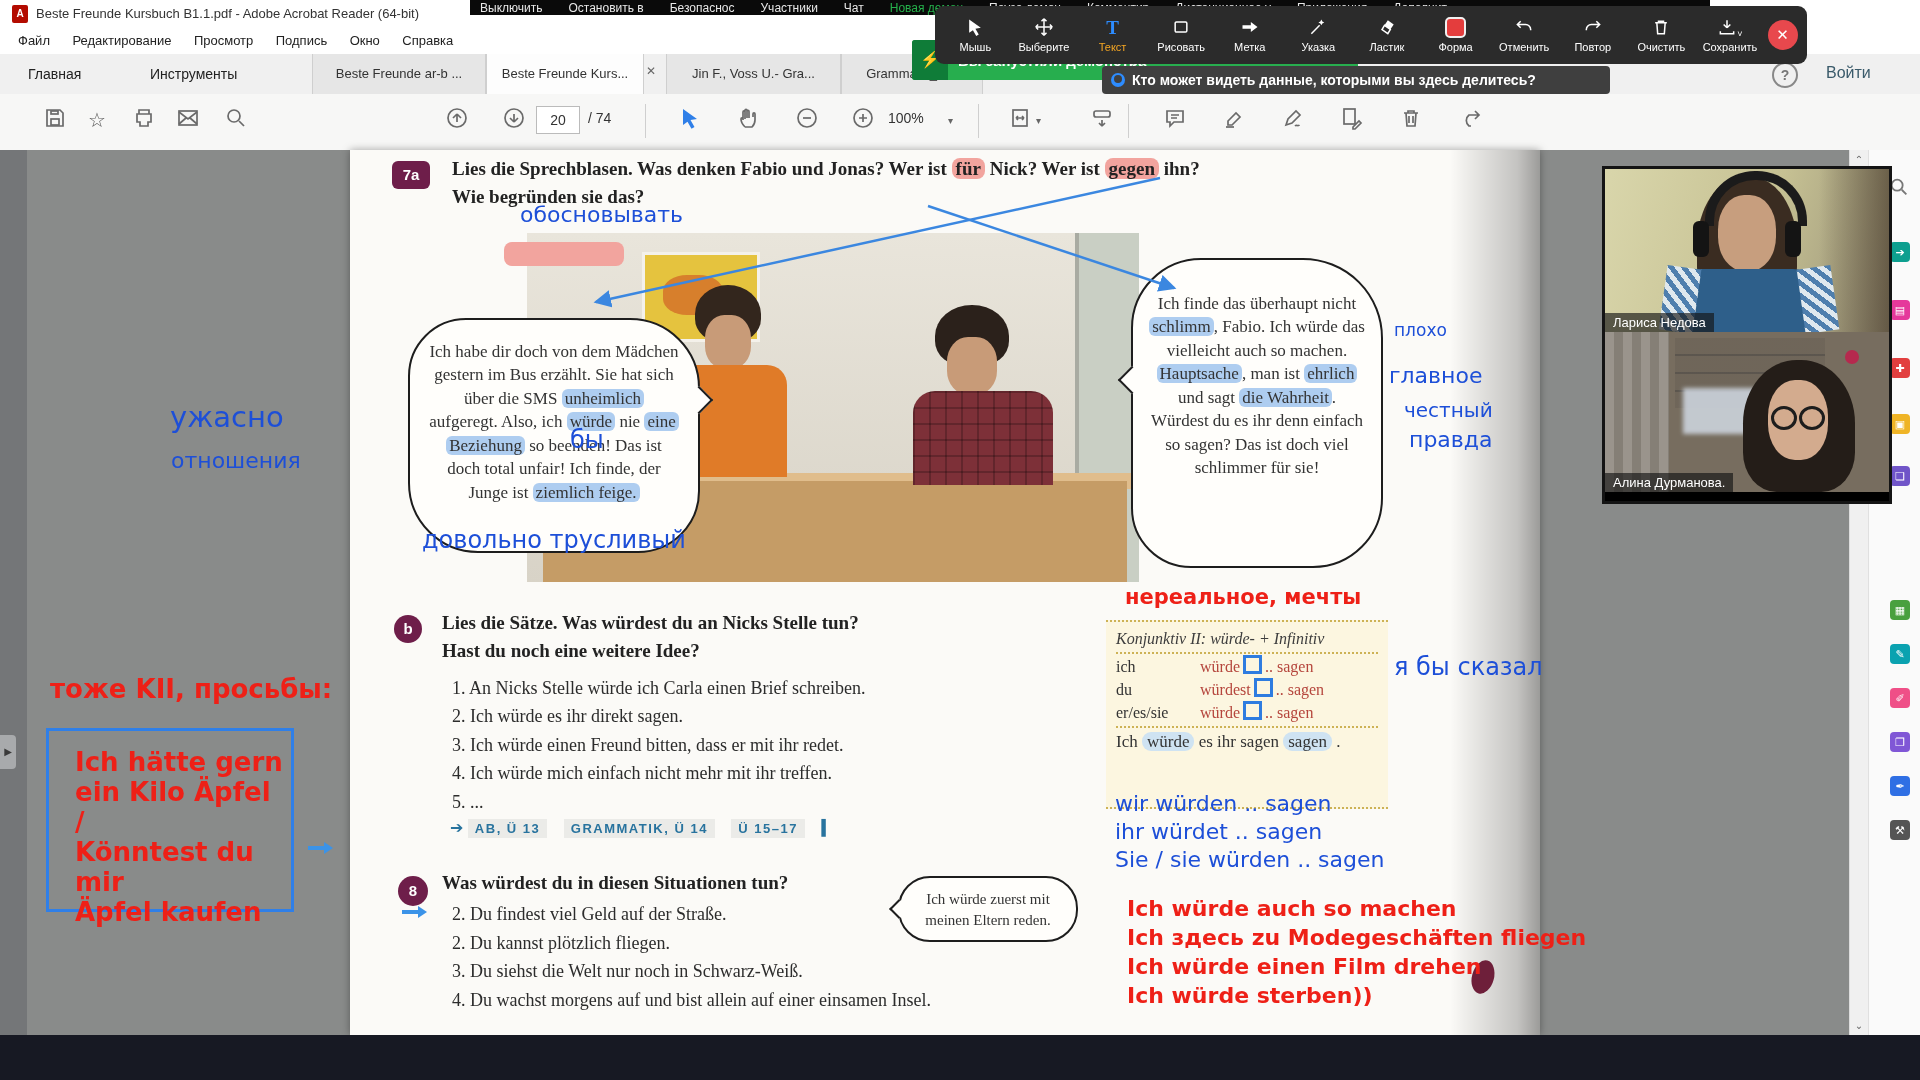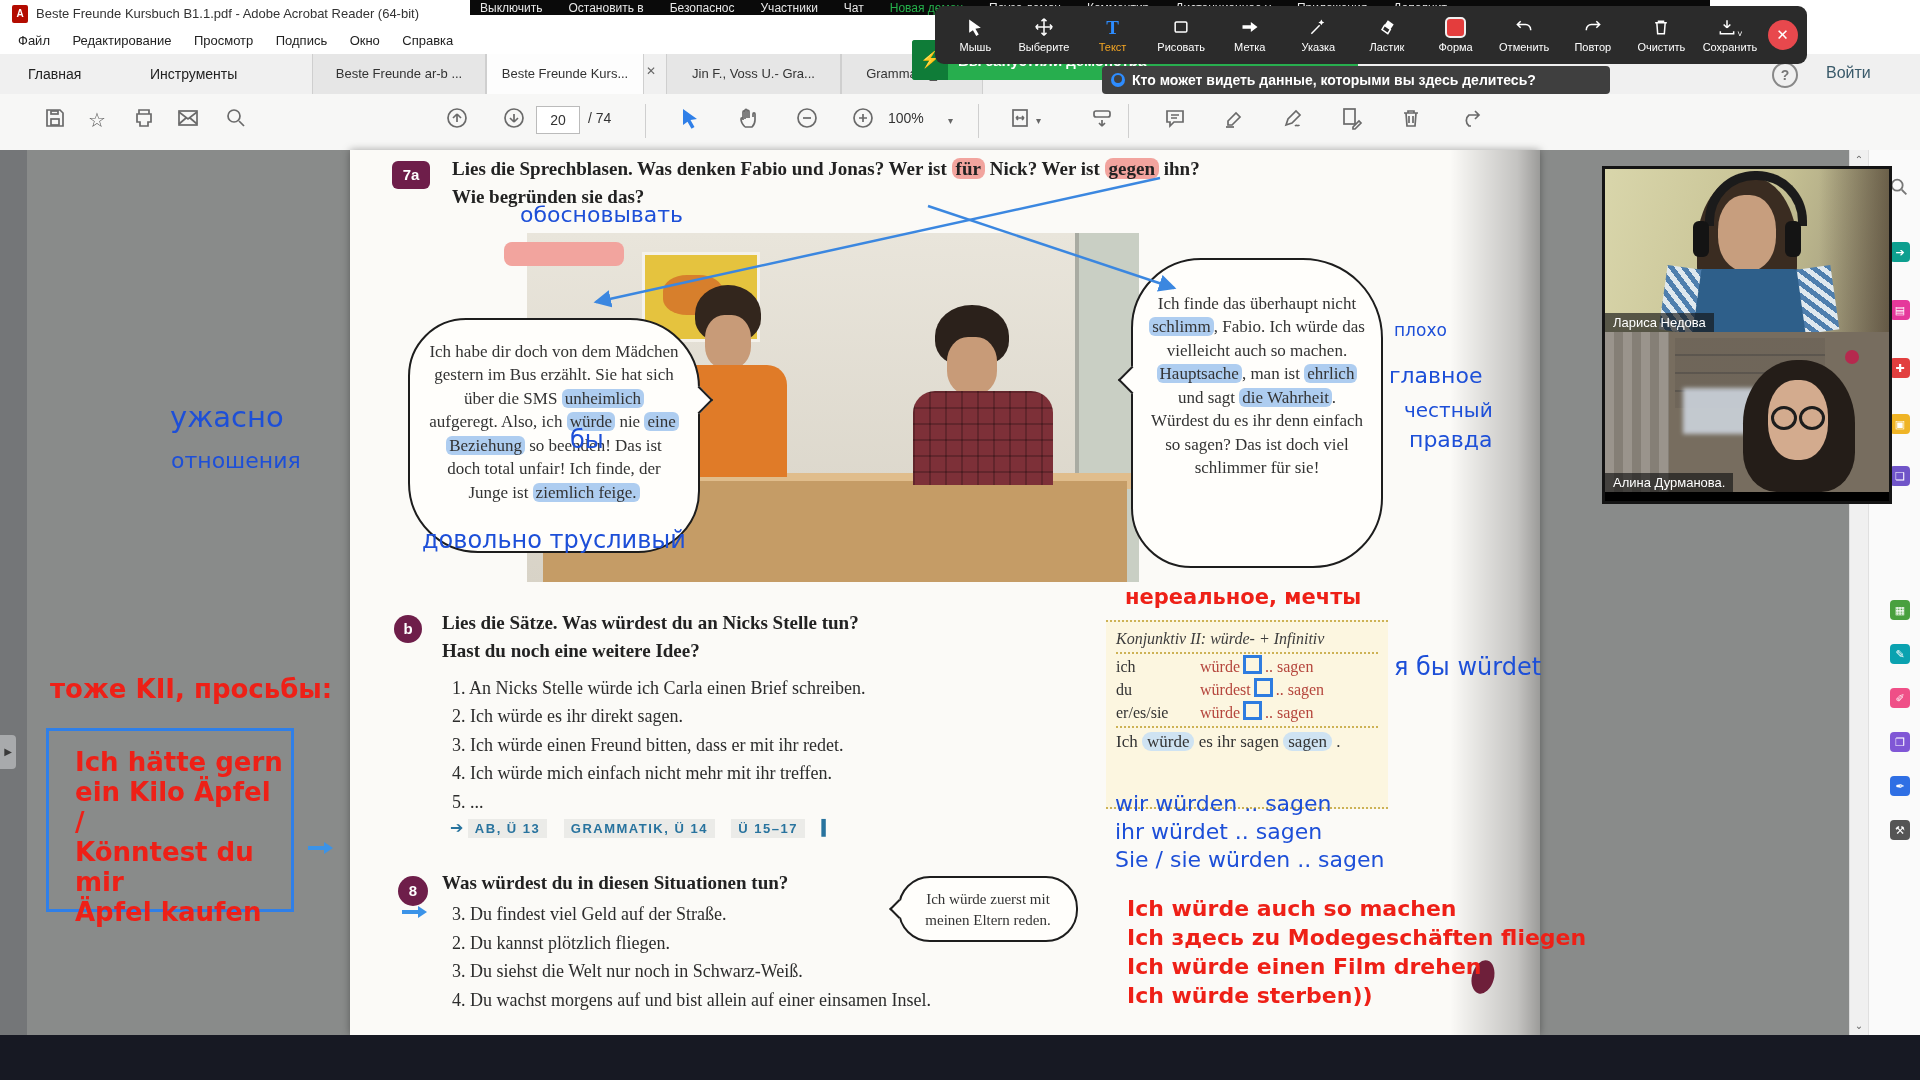--- a/index.html
+++ b/index.html
@@ -383,21 +383,21 @@
       <span class="gpron">er/es/sie</span><span class="gverb">würde</span><span class="gsq"></span><span class="gverb">.. sagen</span>
     </div>
     <div class="gex">
       <span>Ich </span><span class="pill">würde</span><span> es ihr sagen </span><span class="pill">sagen</span><span> .</span>
     </div>
   </div>
 
   <div class="ab badge" style="left:398px;top:876px;width:30px;height:30px;border-radius:50%;font-size:15px;line-height:30px;">8</div>
   <div class="ab bookhead" style="left:442px;top:872px;">Was würdest du in diesen Situationen tun?</div>
   <div class="ab booktext" style="left:452px;top:900px;line-height:28.6px;">
-    <div>3. Du findest viel Geld auf der Straße.</div>
+    <div>2. Du findest viel Geld auf der Straße.</div>
     <div>2. Du kannst plötzlich fliegen.</div>
     <div>3. Du siehst die Welt nur noch in Schwarz-Weiß.</div>
     <div>4. Du wachst morgens auf und bist allein auf einer einsamen Insel.</div>
   </div>
   <div class="ab bubble" style="left:898px;top:876px;width:180px;height:66px;border-radius:32px;font-size:15px;padding:11px 12px;box-sizing:border-box;">
     <span class="tailL" style="top:24px;width:12px;height:12px;left:-8px;"></span>
     <span>Ich würde zuerst mit meinen Eltern reden.</span>
   </div>
 
   <svg class="ab" style="left:0;top:0;width:1920px;height:1080px;pointer-events:none;z-index:40;">
@@ -412,21 +412,21 @@
   <div class="ab hlp" style="left:504px;top:204px;width:112px;height:24px;z-index:40;"></div>
   <div class="ab annB" style="left:520px;top:202px;font-size:22px;z-index:41;">обосновывать</div>
   <div class="ab annB" style="left:570px;top:426px;font-size:24px;z-index:41;">бы</div>
   <div class="ab annB" style="left:422px;top:526px;font-size:24px;z-index:41;">довольно трусливый</div>
   <div class="ab annB" style="left:170px;top:400px;font-size:29px;z-index:41;">ужасно</div>
   <div class="ab annB" style="left:171px;top:448px;font-size:22px;z-index:41;">отношения</div>
   <div class="ab annB" style="left:1394px;top:320px;font-size:17px;z-index:41;">плохо</div>
   <div class="ab annB" style="left:1389px;top:363px;font-size:22px;z-index:41;">главное</div>
   <div class="ab annB" style="left:1404px;top:398px;font-size:20px;z-index:41;">честный</div>
   <div class="ab annB" style="left:1409px;top:427px;font-size:22px;z-index:41;">правда</div>
-  <div class="ab annB" style="left:1394px;top:653px;font-size:24px;z-index:41;">я бы würdet</div>
+  <div class="ab annB" style="left:1394px;top:653px;font-size:24px;z-index:41;">я бы сказал</div>
   <div class="ab annB" style="left:1115px;top:790px;font-size:22px;line-height:28px;z-index:41;">
     <div>wir würden .. sagen</div>
     <div>ihr würdet .. sagen</div>
     <div>Sie / sie würden .. sagen</div>
   </div>
   <div class="ab annR" style="left:1125px;top:585px;font-size:21px;z-index:41;">нереальное, мечты</div>
   <div class="ab annR" style="left:50px;top:674px;font-size:26px;z-index:41;">тоже KII, просьбы:</div>
   <div class="ab" style="left:46px;top:728px;width:242px;height:178px;border:3px solid #2f7fe8;z-index:41;">
     <div class="annR" style="margin:16px 0 0 26px;font-size:26px;line-height:30px;">
       <div>Ich hätte gern</div>

